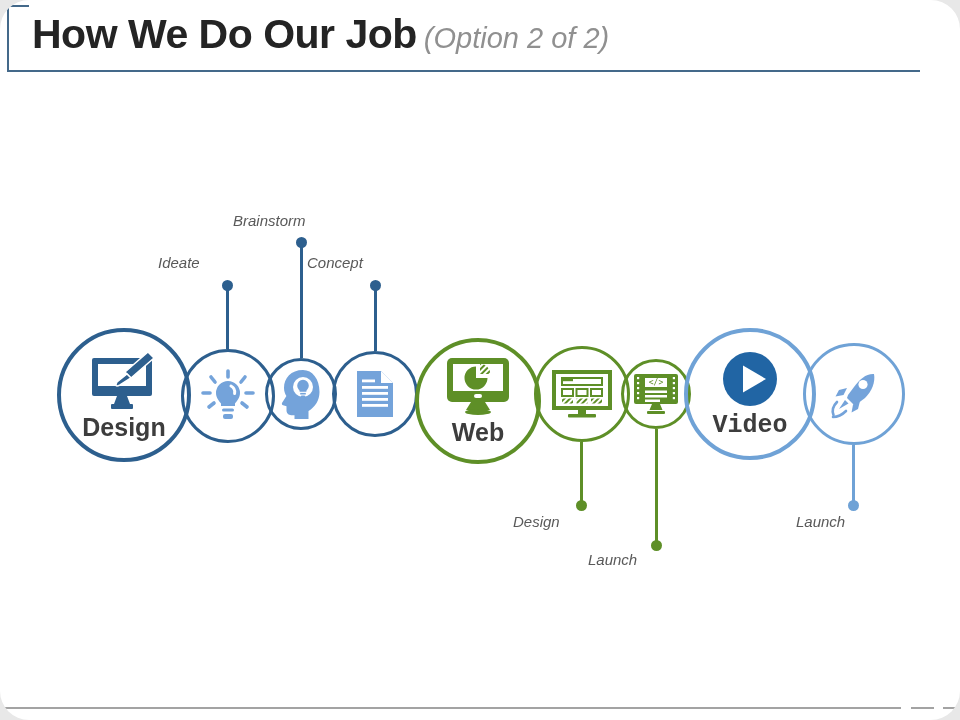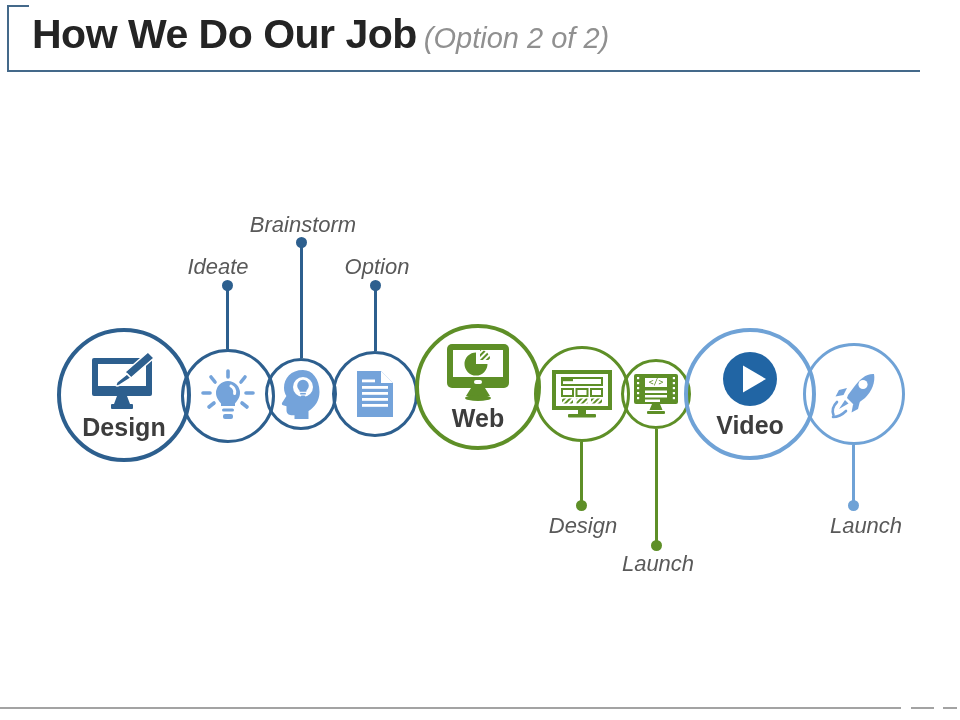--- a/index.html
+++ b/index.html
@@ -11,53 +11,53 @@
     --label-gray:#595959;
     --stage-text:#3d3d3d;
     --title-dark:#242424;
     --subtitle-gray:#909090;
     --rule-blue:#44698a;
     --footer-gray:#a3a3a3;
   }
   html,body{margin:0;padding:0;background:#e8e8e8;}
   .slide{
     position:relative;width:960px;height:720px;background:#ffffff;
-    font-family:"Liberation Sans",sans-serif;overflow:hidden;margin:0 auto;
+    font-family:"Liberation Sans",sans-serif;overflow:hidden;margin:0 auto;border-radius:29px;
   }
   
   .bracket-top{position:absolute;left:7px;top:5px;width:22px;height:2px;background:var(--rule-blue);}
   .bracket-left{position:absolute;left:7px;top:5px;width:2px;height:66px;background:var(--rule-blue);}
   .title-rule{position:absolute;left:7px;top:70px;width:913px;height:2px;background:var(--rule-blue);}
   .title{
     position:absolute;left:32px;top:11px;margin:0;font-size:41px;font-weight:bold;
     color:var(--title-dark);letter-spacing:-0.5px;white-space:nowrap;
   }
   .subtitle{font-size:29px;font-weight:normal;font-style:italic;color:var(--subtitle-gray);margin-left:7px;letter-spacing:0;}
   
   .circle{
     position:absolute;border-radius:50%;box-sizing:border-box;
     display:flex;flex-direction:column;align-items:center;justify-content:center;background:transparent;
   }
   .blue-ring{border:3px solid var(--dark-blue);}
   .green-ring{border:3px solid var(--green);}
-  .sky-ring{border:3px solid var(--sky-blue);}
+  .sky-ring{border:3px solid var(--sky-blue);font-family:Liberation Mono, monospace;}
   .big{border-width:4px;}
   .stage-label{font-weight:bold;color:var(--stage-text);font-size:25px;line-height:1;margin-top:5px;}
   
   .vline{position:absolute;width:3px;}
   .vline.blue{background:var(--dark-blue);}
   .vline.green{background:var(--green);}
   .vline.sky{background:var(--sky-blue);}
   .dot{position:absolute;width:11px;height:11px;border-radius:50%;}
   .dot.blue{background:var(--dark-blue);}
   .dot.green{background:var(--green);}
   .dot.sky{background:var(--sky-blue);}
   .callout{
-    position:absolute;width:140px;text-align:center;font-style:italic;
-    font-size:22px;color:var(--label-gray);line-height:1.1;
+    position:absolute;width:140px;font-style:italic;
+    font-size:15px;color:var(--label-gray);line-height:1.1;
   }
   
   .footer-seg{position:absolute;top:707px;height:2px;background:var(--footer-gray);}
   
   .f-db{fill:var(--dark-blue);}
   .f-lb{fill:var(--light-blue);}
   .f-gr{fill:var(--green);}
   .f-pl{fill:var(--play-blue);}
   .f-w{fill:#ffffff;}
   .s-gr{stroke:var(--green);fill:none;}
@@ -79,29 +79,29 @@
 
   <div class="bracket-top"></div>
   <div class="bracket-left"></div>
   <h1 class="title"><span>How We Do Our Job</span><span class="subtitle">(Option 2 of 2)</span></h1>
   <div class="title-rule"></div>
 
   <div>
 
     <div class="vline blue" style="left:226px;top:285px;height:64px"></div>
     <div class="dot blue" style="left:222px;top:280px"></div>
-    <div class="callout" style="left:148px;top:255px">Ideate</div>
+    <div class="callout" style="left:158px;top:255px">Ideate</div>
 
     <div class="vline blue" style="left:300px;top:242px;height:116px"></div>
     <div class="dot blue" style="left:296px;top:237px"></div>
     <div class="callout" style="left:233px;top:213px">Brainstorm</div>
 
     <div class="vline blue" style="left:374px;top:285px;height:66px"></div>
     <div class="dot blue" style="left:370px;top:280px"></div>
-    <div class="callout" style="left:307px;top:255px">Option</div>
+    <div class="callout" style="left:307px;top:255px">Concept</div>
 
     <div class="vline green" style="left:580px;top:442px;height:63px"></div>
     <div class="dot green" style="left:576px;top:500px"></div>
     <div class="callout" style="left:513px;top:514px">Design</div>
 
     <div class="vline green" style="left:655px;top:429px;height:116px"></div>
     <div class="dot green" style="left:651px;top:540px"></div>
     <div class="callout" style="left:588px;top:552px">Launch</div>
 
     <div class="vline sky" style="left:852px;top:445px;height:60px"></div>
@@ -155,21 +155,21 @@
         <g class="f-w">
           <rect x="7" y="8.5" width="13" height="2.8"></rect>
           <rect x="7" y="15" width="26" height="2.8"></rect>
           <rect x="7" y="21" width="26" height="2.8"></rect>
           <rect x="7" y="27" width="26" height="2.8"></rect>
           <rect x="7" y="33" width="26" height="2.8"></rect>
         </g>
       </svg>
     </div>
 
-    <div class="circle green-ring big" style="left:415px;top:324px;width:126px;height:126px">
+    <div class="circle green-ring big" style="left:415px;top:338px;width:126px;height:126px">
       <svg width="64" height="58" viewBox="0 0 64 58">
         <rect x="1" y="1" width="62" height="44" rx="5" class="f-gr"></rect>
         <rect x="7" y="7" width="50" height="27" class="f-w"></rect>
         <path class="f-gr" d="M30 21 L30 9.5 A11.5 11.5 0 1 0 41.5 21 Z"></path>
         <path fill="url(#hatchGreen)" stroke="none" d="M34 17 L34 6.5 A11 11 0 0 1 44.5 17 Z"></path>
         <rect x="28" y="37" width="8" height="4" rx="2" class="f-w"></rect>
         <path class="f-gr" d="M25 45 h14 l5 8 h-24 Z"></path>
         <ellipse class="f-gr" cx="32" cy="55" rx="13" ry="3"></ellipse>
       </svg>
       <div class="stage-label">Web</div>

